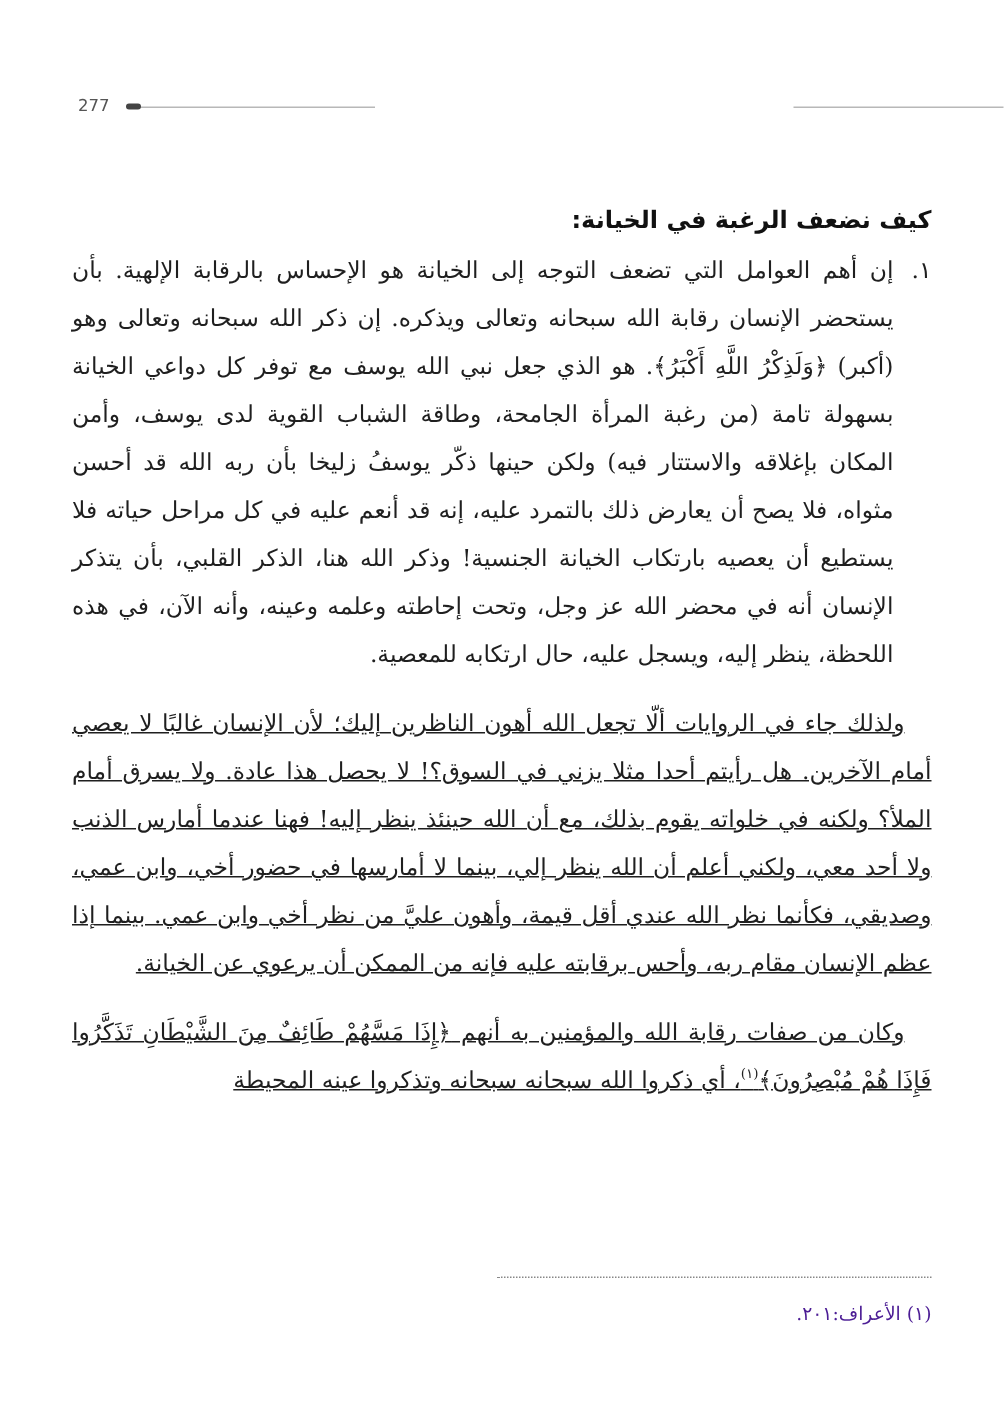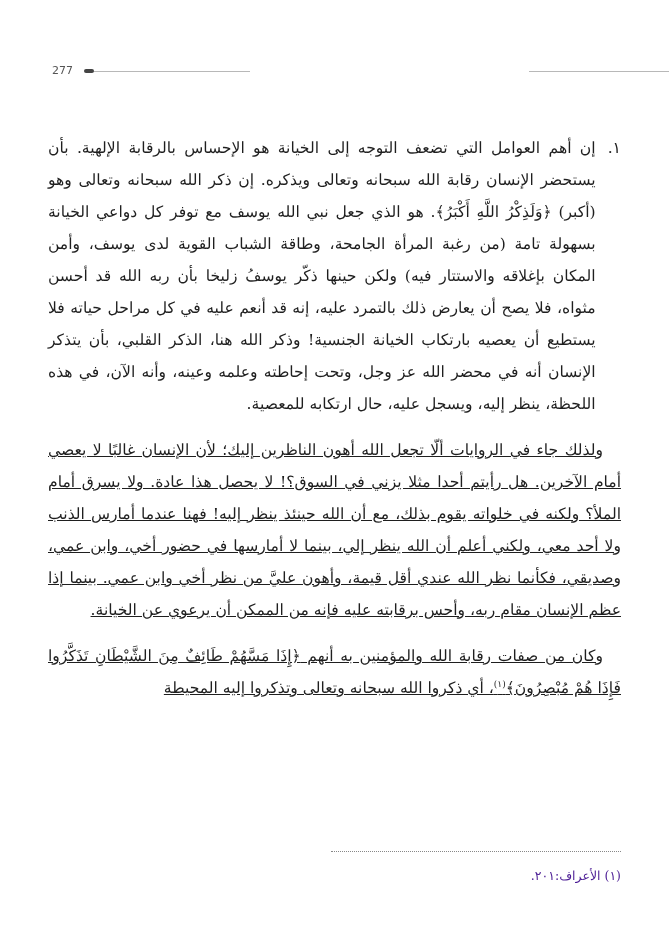--- a/index.html
+++ b/index.html
@@ -143,27 +143,28 @@
 <div class="page">
 
   <div class="running-header">
     <div class="hdr-line-right"></div>
     <div class="hdr-line-left"></div>
     <div class="hdr-arrow"></div>
     <div class="hdr-page-num">277</div>
   </div>
 
   <div class="content">
+    <div class="section-heading">كيف نضعف الرغبة في الخيانة:</div>
 
     <div class="numbered">
       <span class="num">١.</span>
       <div class="para-body"><span>إن أهم العوامل التي تضعف التوجه إلى الخيانة هو الإحساس بالرقابة الإلهية. بأن يستحضر الإنسان رقابة الله سبحانه وتعالى ويذكره. إن ذكر الله سبحانه وتعالى وهو (أكبر) </span><span class="quran">﴿وَلَذِكْرُ اللَّهِ أَكْبَرُ﴾</span><span>. هو الذي جعل نبي الله يوسف مع توفر كل دواعي الخيانة بسهولة تامة (من رغبة المرأة الجامحة، وطاقة الشباب القوية لدى يوسف، وأمن المكان بإغلاقه والاستتار فيه) ولكن حينها ذكّر يوسفُ زليخا بأن ربه الله قد أحسن مثواه، فلا يصح أن يعارض ذلك بالتمرد عليه، إنه قد أنعم عليه في كل مراحل حياته فلا يستطيع أن يعصيه بارتكاب الخيانة الجنسية! وذكر الله هنا، الذكر القلبي، بأن يتذكر الإنسان أنه في محضر الله عز وجل، وتحت إحاطته وعلمه وعينه، وأنه الآن، في هذه اللحظة، ينظر إليه، ويسجل عليه، حال ارتكابه للمعصية.</span></div>
     </div>
 
     <p class="para">ولذلك جاء في الروايات ألّا تجعل الله أهون الناظرين إليك؛ لأن الإنسان غالبًا لا يعصي أمام الآخرين. هل رأيتم أحدا مثلا يزني في السوق؟! لا يحصل هذا عادة. ولا يسرق أمام الملأ؟ ولكنه في خلواته يقوم بذلك، مع أن الله حينئذ ينظر إليه! فهنا عندما أمارس الذنب ولا أحد معي، ولكني أعلم أن الله ينظر إلي، بينما لا أمارسها في حضور أخي، وابن عمي، وصديقي، فكأنما نظر الله عندي أقل قيمة، وأهون عليَّ من نظر أخي وابن عمي. بينما إذا عظم الإنسان مقام ربه، وأحس برقابته عليه فإنه من الممكن أن يرعوي عن الخيانة.</p>
 
-    <p class="para"><span>وكان من صفات رقابة الله والمؤمنين به أنهم </span><span class="quran">﴿إِذَا مَسَّهُمْ طَائِفٌ مِنَ الشَّيْطَانِ تَذَكَّرُوا فَإِذَا هُمْ مُبْصِرُونَ﴾</span><span class="fn-ref">(١)</span><span>، أي ذكروا الله سبحانه وتعالى وتذكروا إليه المحيطة</span></p>
+    <p class="para"><span>وكان من صفات رقابة الله والمؤمنين به أنهم </span><span class="quran">﴿إِذَا مَسَّهُمْ طَائِفٌ مِنَ الشَّيْطَانِ تَذَكَّرُوا فَإِذَا هُمْ مُبْصِرُونَ﴾</span><span class="fn-ref">(١)</span><span>، أي ذكروا الله سبحانه سبحانه وتذكروا عينه المحيطة</span></p>
   </div>
 
   <div class="footnote-rule"></div>
   <div class="footnote">(١) الأعراف:٢٠١.</div>
 
 </div>
 
 </body></html>

